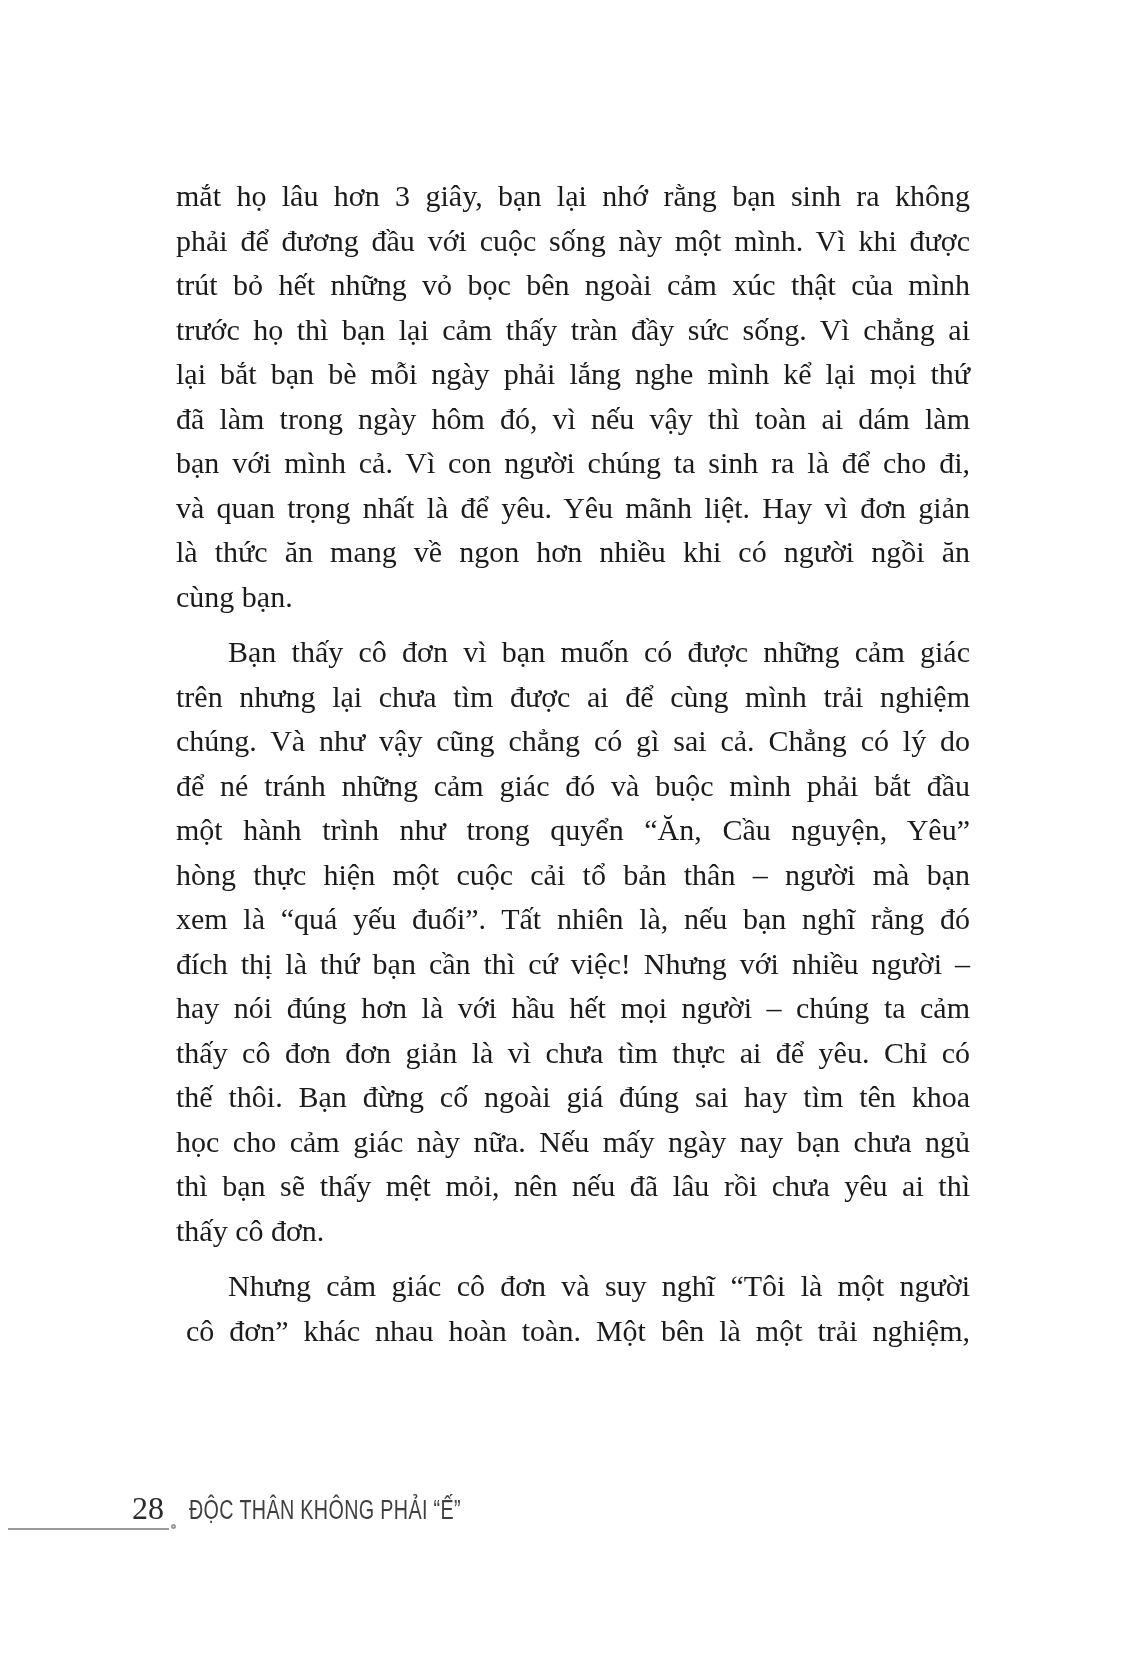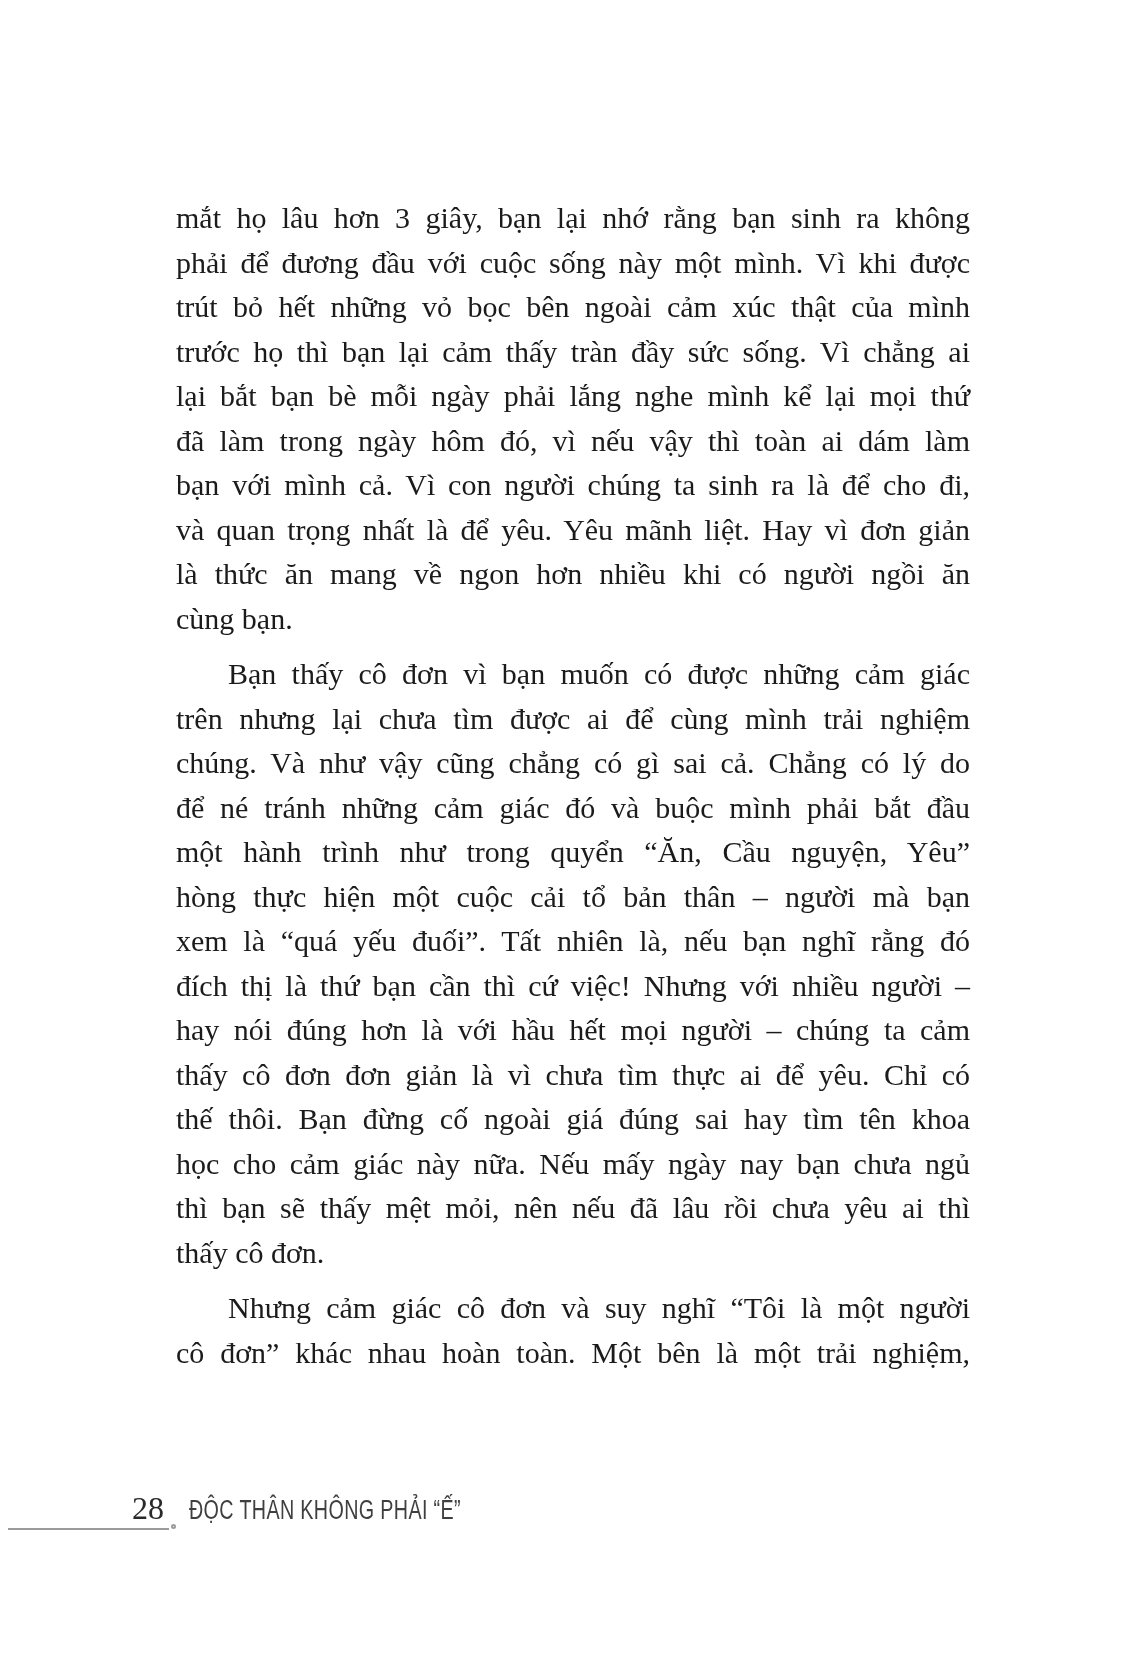--- a/index.html
+++ b/index.html
@@ -24,25 +24,25 @@
   }
   .body-text p { margin: 0; }
   .body-text p + p { margin-top: 11px; }
   .line {
     display: block;
     text-align: justify;
     text-align-last: justify;
   }
   
   .body-text p .line:first-child { padding-left: 52px; }
-  .body-text p:first-child .line:first-child { padding-left: 0; margin-top: 22px; }
+  .body-text p:first-child .line:first-child { padding-left: 0; }
   
   .line:last-child { text-align-last: left; }
   
-  .body-text p:last-child .line:last-child { text-align-last: justify; }
+  .body-text p:last-child .line:last-child { text-align-last: justify; margin-left: 10px; }
 
   
   .page-footer { position: absolute; left: 8px; top: 0; width: 100%; height: 100%; pointer-events: none; }
   .page-number {
     position: absolute;
     left: 124px;
     top: 1492px;
     font-family: "Liberation Serif", "DejaVu Serif", serif;
     font-size: 32px;
     line-height: 32px;

